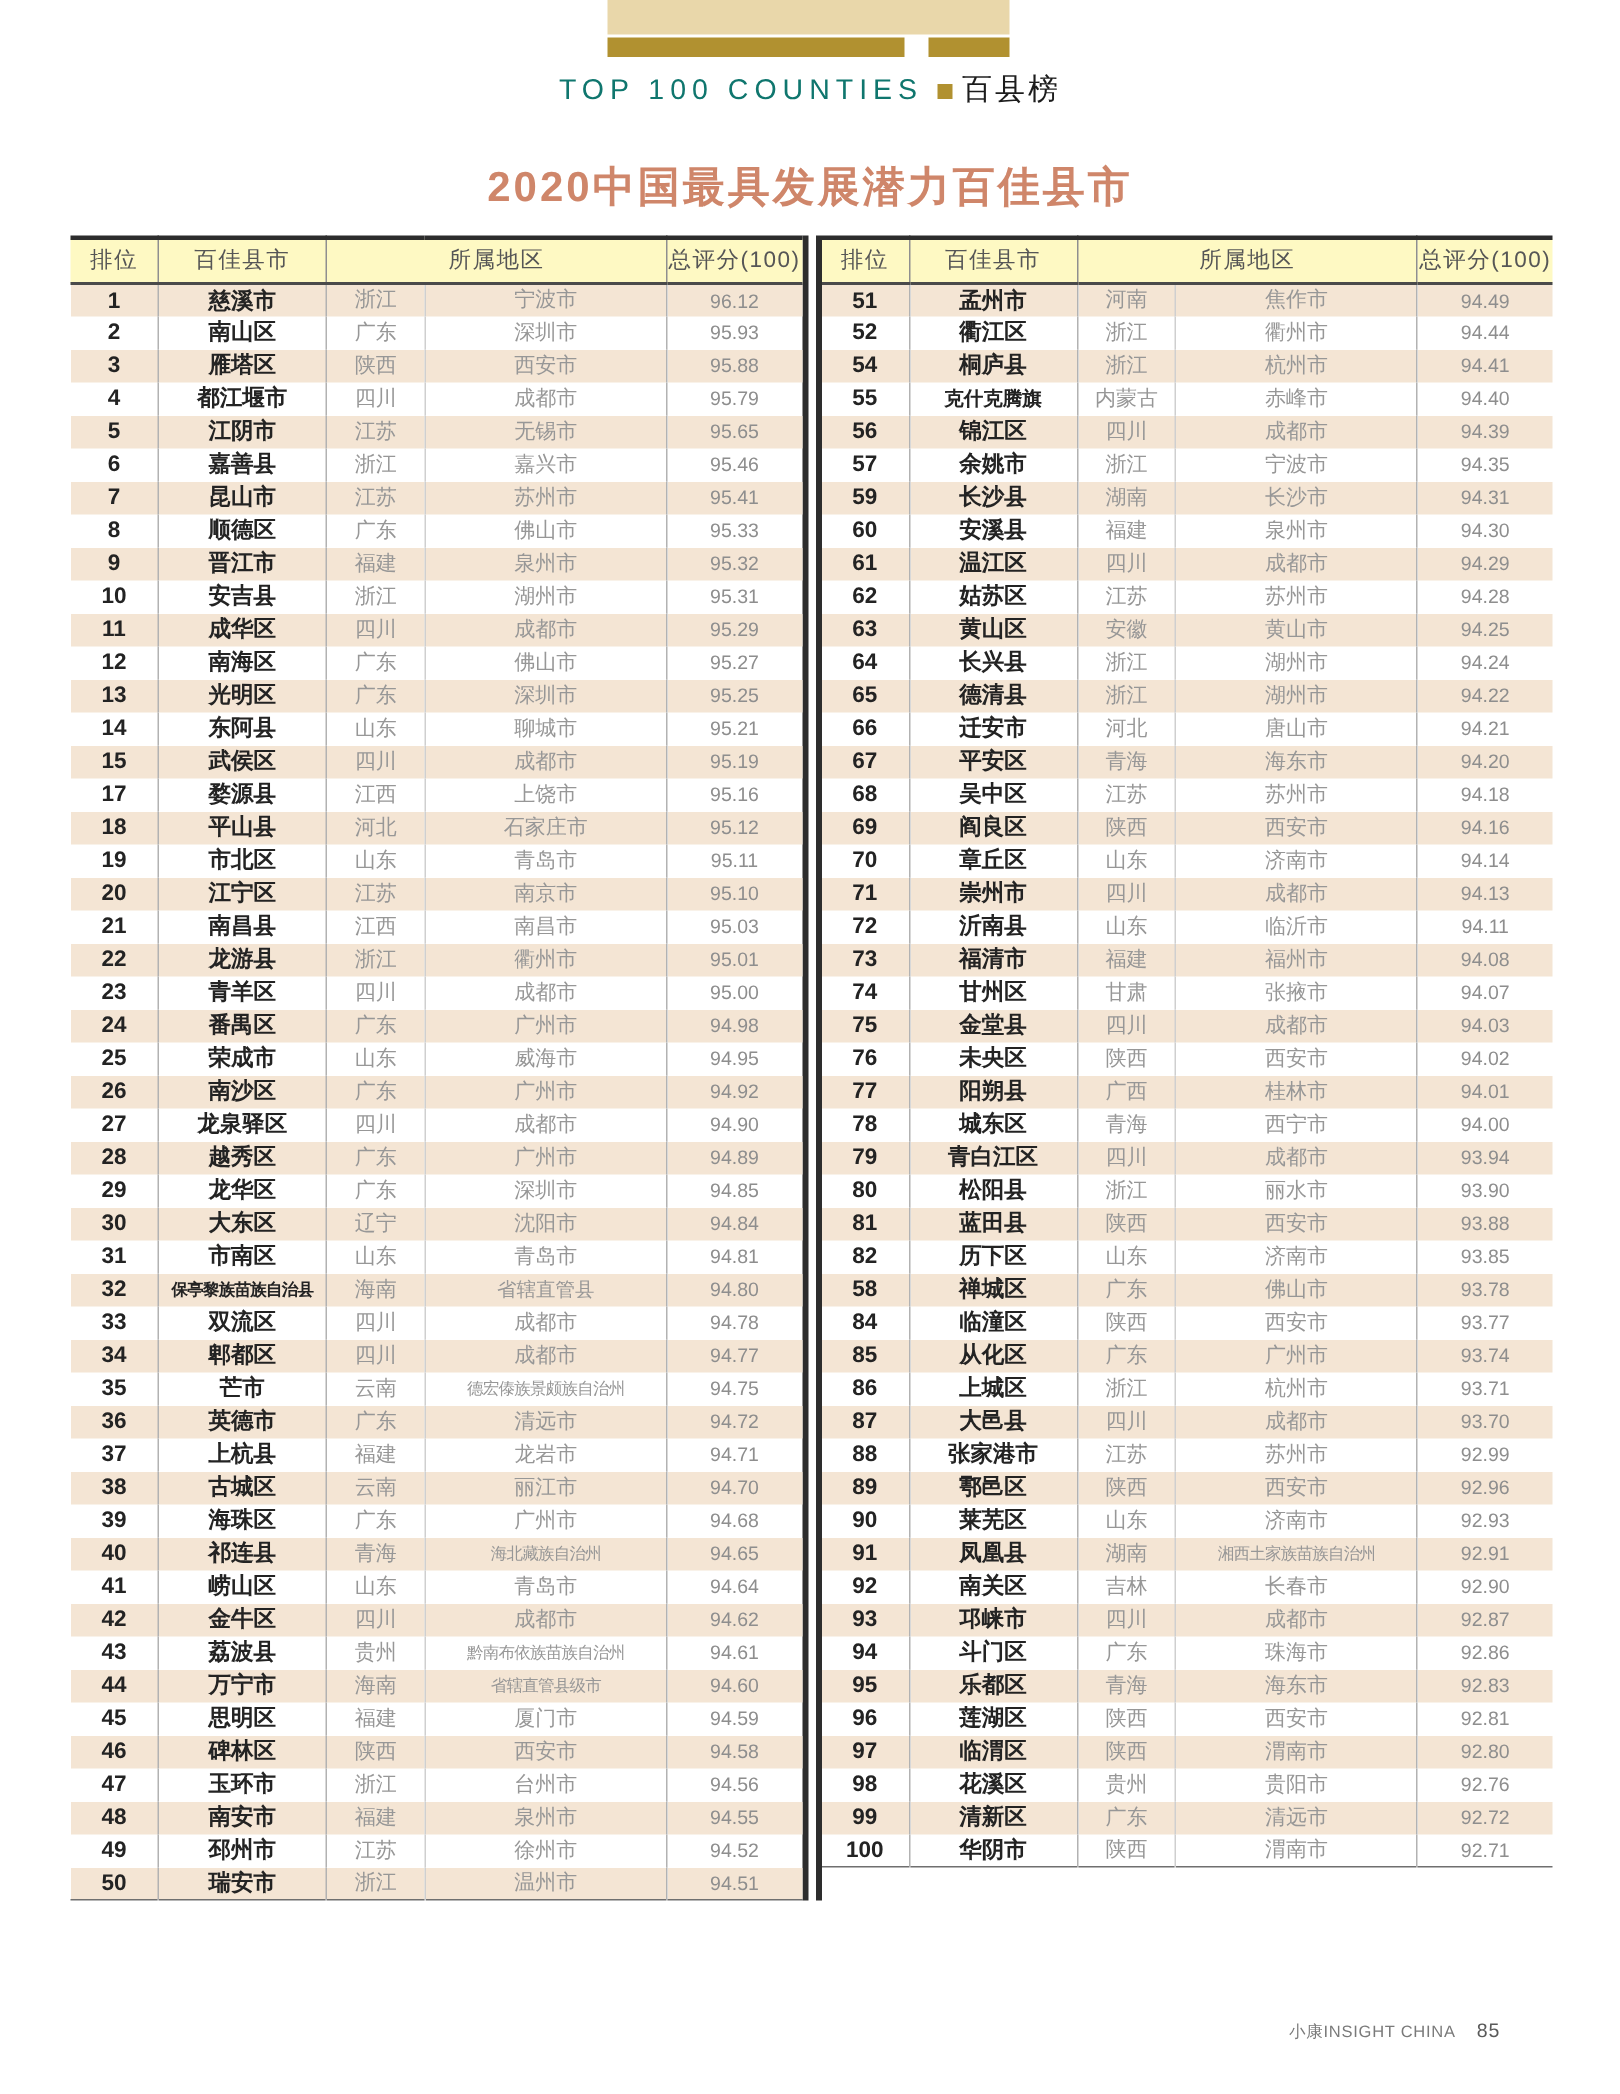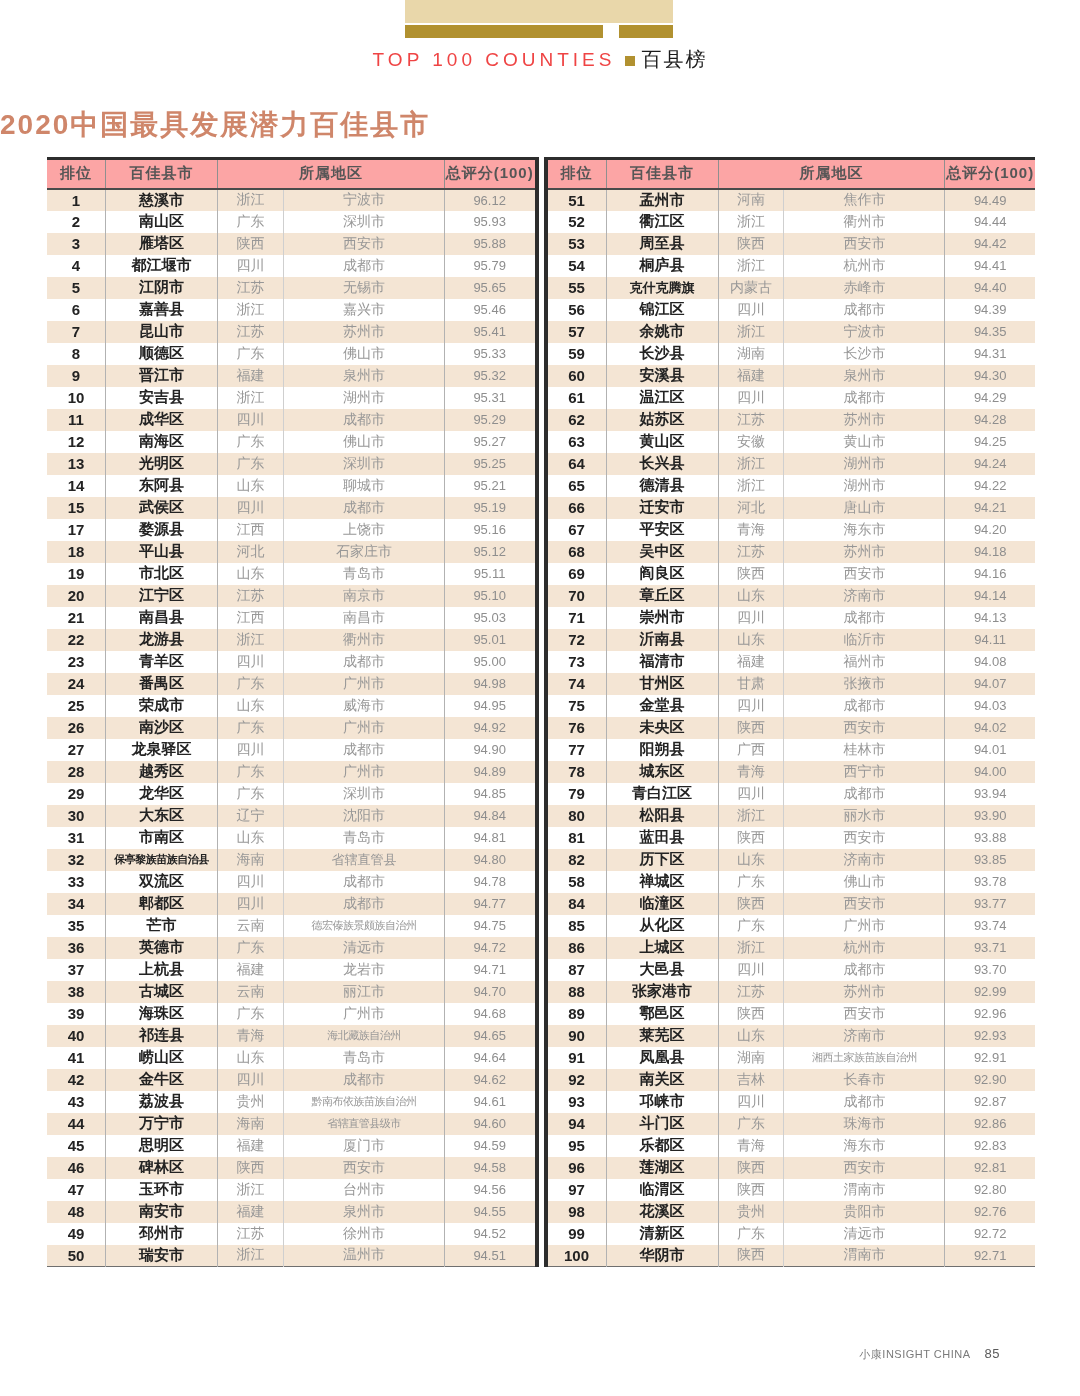--- a/index.html
+++ b/index.html
@@ -10,41 +10,41 @@
   
   .banner-art { position:absolute; left:405px; top:0; width:268px; }
   .banner-tan { width:268px; height:23px; background:#e9d7aa; }
   .banner-gold-row { margin-top:2px; display:flex; }
   .banner-gold-a { width:198px; height:13px; background:#b19130; }
   .banner-gold-gap { width:16px; height:13px; background:transparent; }
   .banner-gold-b { width:54px; height:13px; background:#b19130; }
 
   .banner-caption { position:absolute; top:46px; left:0; width:1080px; text-align:center;
                     white-space:nowrap; }
-  .banner-en { font-size:19px; color:#ef4444; letter-spacing:4px; }
+  .banner-en { font-size:19px; color:#0f766e; letter-spacing:4px; }
   .banner-sq { display:inline-block; width:10px; height:10px; background:#b19130;
                margin:0 6px 0 10px; }
   .banner-zh { font-size:20px; font-weight:normal; color:#1c1c1c; letter-spacing:2px; }
 
   
-  .title { position:absolute; top:106px; left:0; width:1080px; text-align:left;
+  .title { position:absolute; top:106px; left:0; width:1080px; text-align:center;
            font-size:28px; font-weight:bold; color:#cf866a; letter-spacing:2px; }
 
   
   .tables { position:absolute; top:157px; left:47px; width:988px; display:flex; }
   .half { flex:1 1 0; }
   .half.left  { border-right:4px solid #2d2d2d; }
   .half.right { border-left:4px solid #2d2d2d; margin-left:5px; }
   table { width:100%; border-collapse:collapse; table-layout:fixed;
           border-top:3px solid #2d2d2d; border-bottom:1px solid #6f6f6f; }
   col.c-rank{width:12%} col.c-county{width:23%} col.c-prov{width:13.5%}
   col.c-city{width:33%} col.c-score{width:18.5%}
 
-  thead th { height:30px; font-weight:bold; font-size:15px; color:#565656;
-             text-align:center; border-bottom:2px solid #4a4a4a; background:#fca5a5;
+  thead th { height:30px; font-weight:normal; font-size:15px; color:#565656;
+             text-align:center; border-bottom:2px solid #4a4a4a; background:#fef9c3;
              letter-spacing:1px; }
   thead th.rank, thead th.county, thead th.region { border-right:1px solid #8f8f8f; }
   .half.left thead th { border-left:1px solid #bdbdbd; }
   .half.left thead th:first-child { border-left:none; }
 
   tbody td { height:22px; font-size:15px; text-align:center; vertical-align:middle;
              overflow:hidden; white-space:nowrap; }
   tbody tr:nth-child(odd) { background:#f4e5d4; }
   td.rank   { font-weight:bold; color:#232323; border-right:1px solid #b2b2b2; }
   td.county { font-weight:bold; color:#232323; border-right:1px solid #b2b2b2; }
@@ -472,27 +472,20 @@
               <td class="score med">94.49</td>
             </tr>
             <tr>
               <td class="rank">52</td>
               <td class="county">衢江区</td>
               <td class="province">浙江</td>
               <td class="city">衢州市</td>
               <td class="score med">94.44</td>
             </tr>
             <tr>
-              <td class="rank">53</td>
-              <td class="county">周至县</td>
-              <td class="province">陕西</td>
-              <td class="city">西安市</td>
-              <td class="score med">94.42</td>
-            </tr>
-            <tr>
               <td class="rank">54</td>
               <td class="county">桐庐县</td>
               <td class="province">浙江</td>
               <td class="city">杭州市</td>
               <td class="score med">94.41</td>
             </tr>
             <tr>
               <td class="rank">55</td>
               <td class="county med">克什克腾旗</td>
               <td class="province">内蒙古</td>

